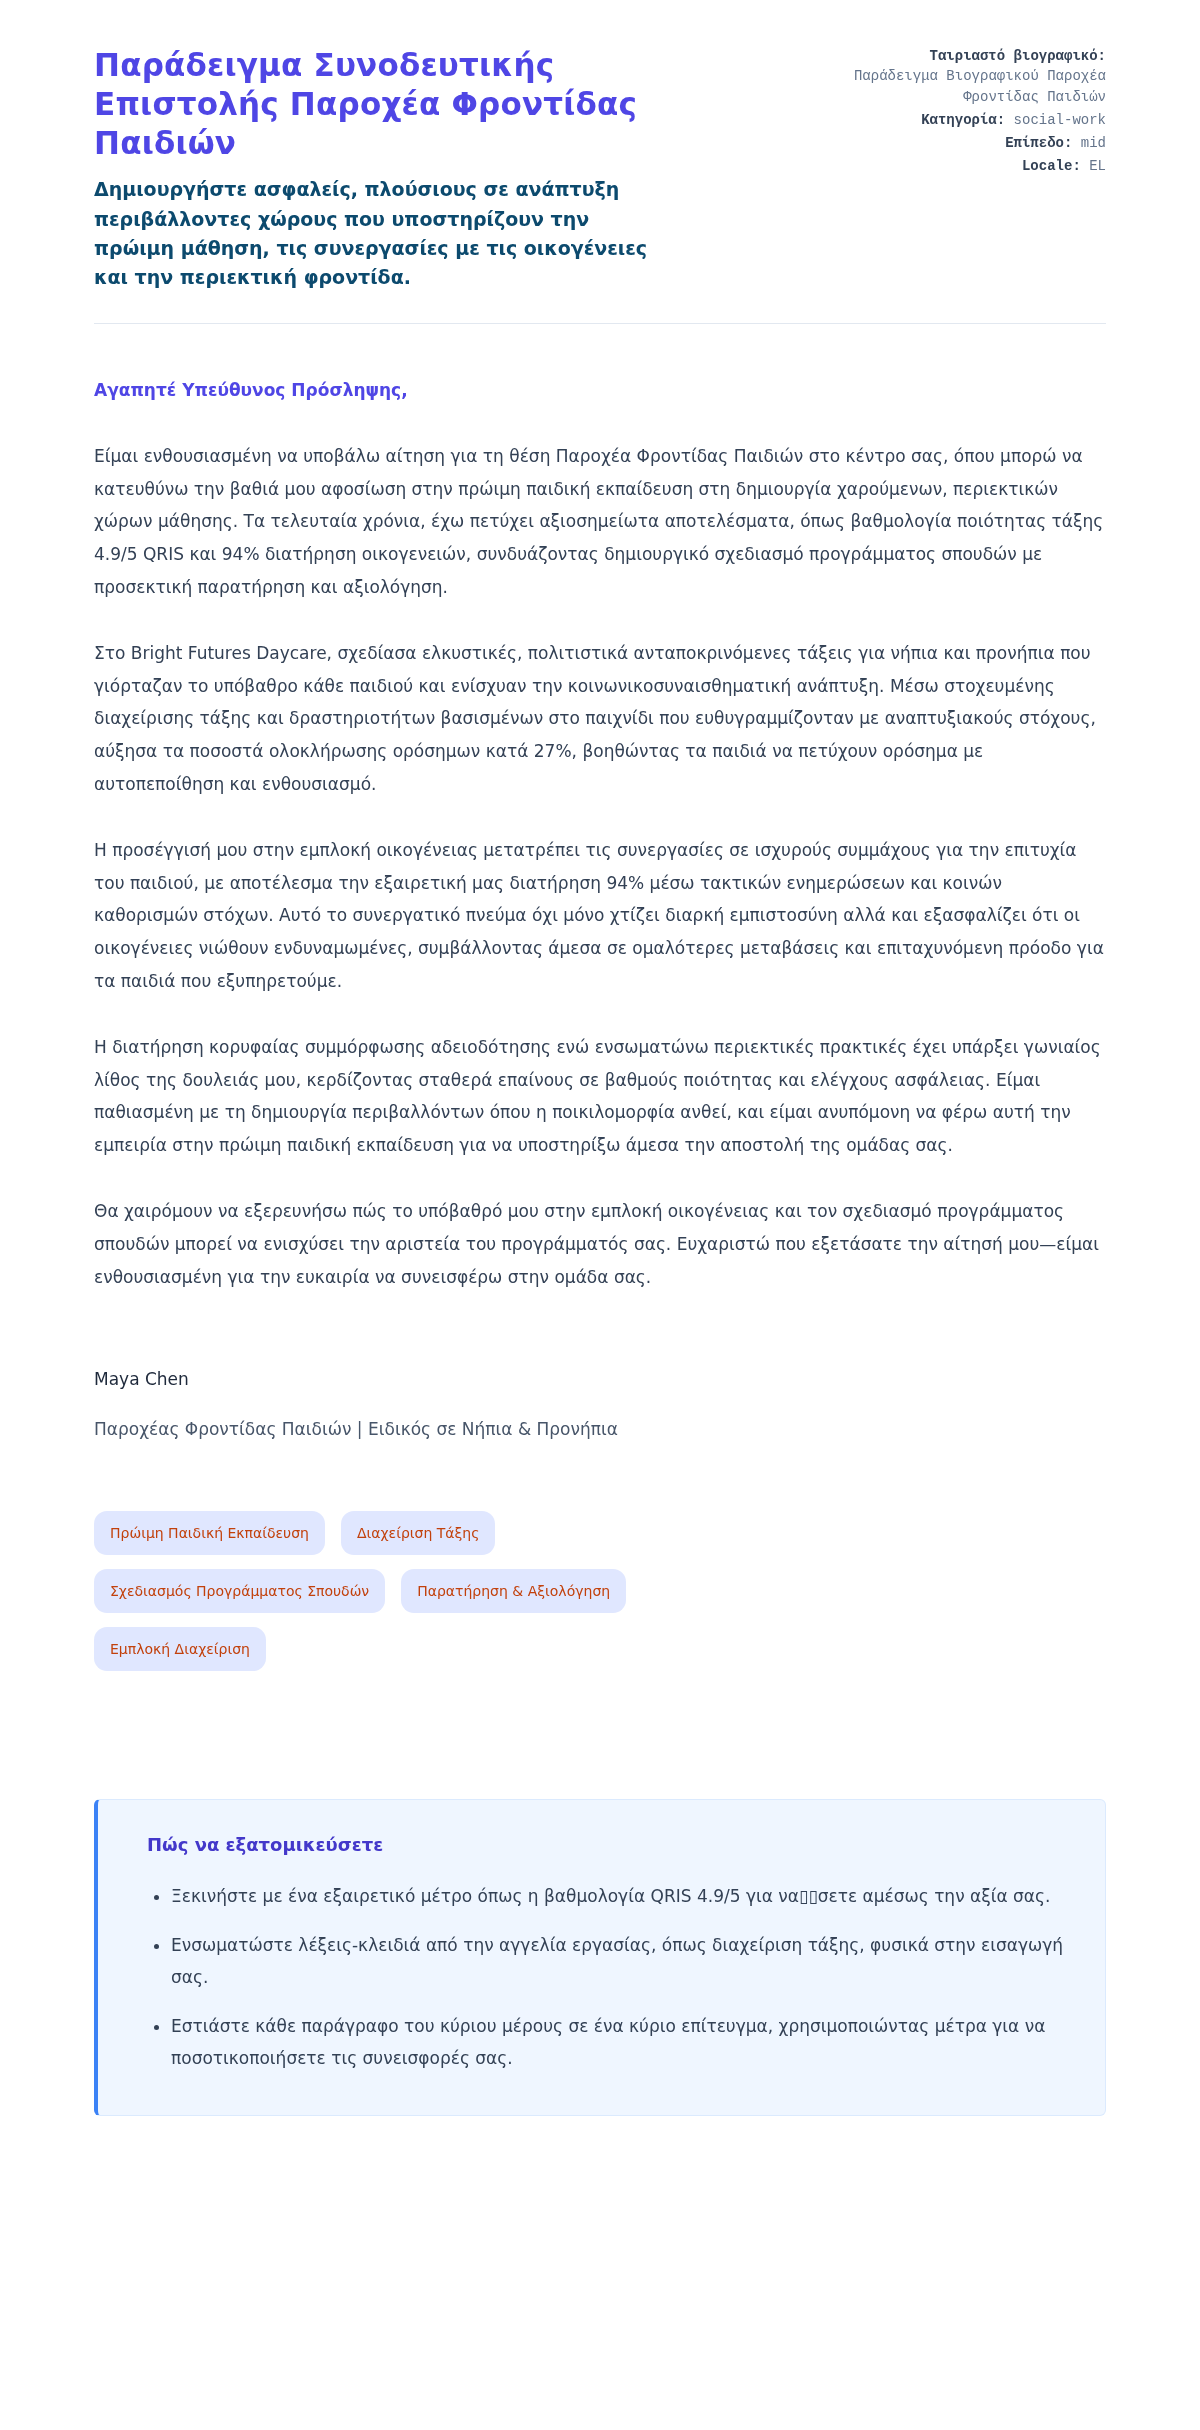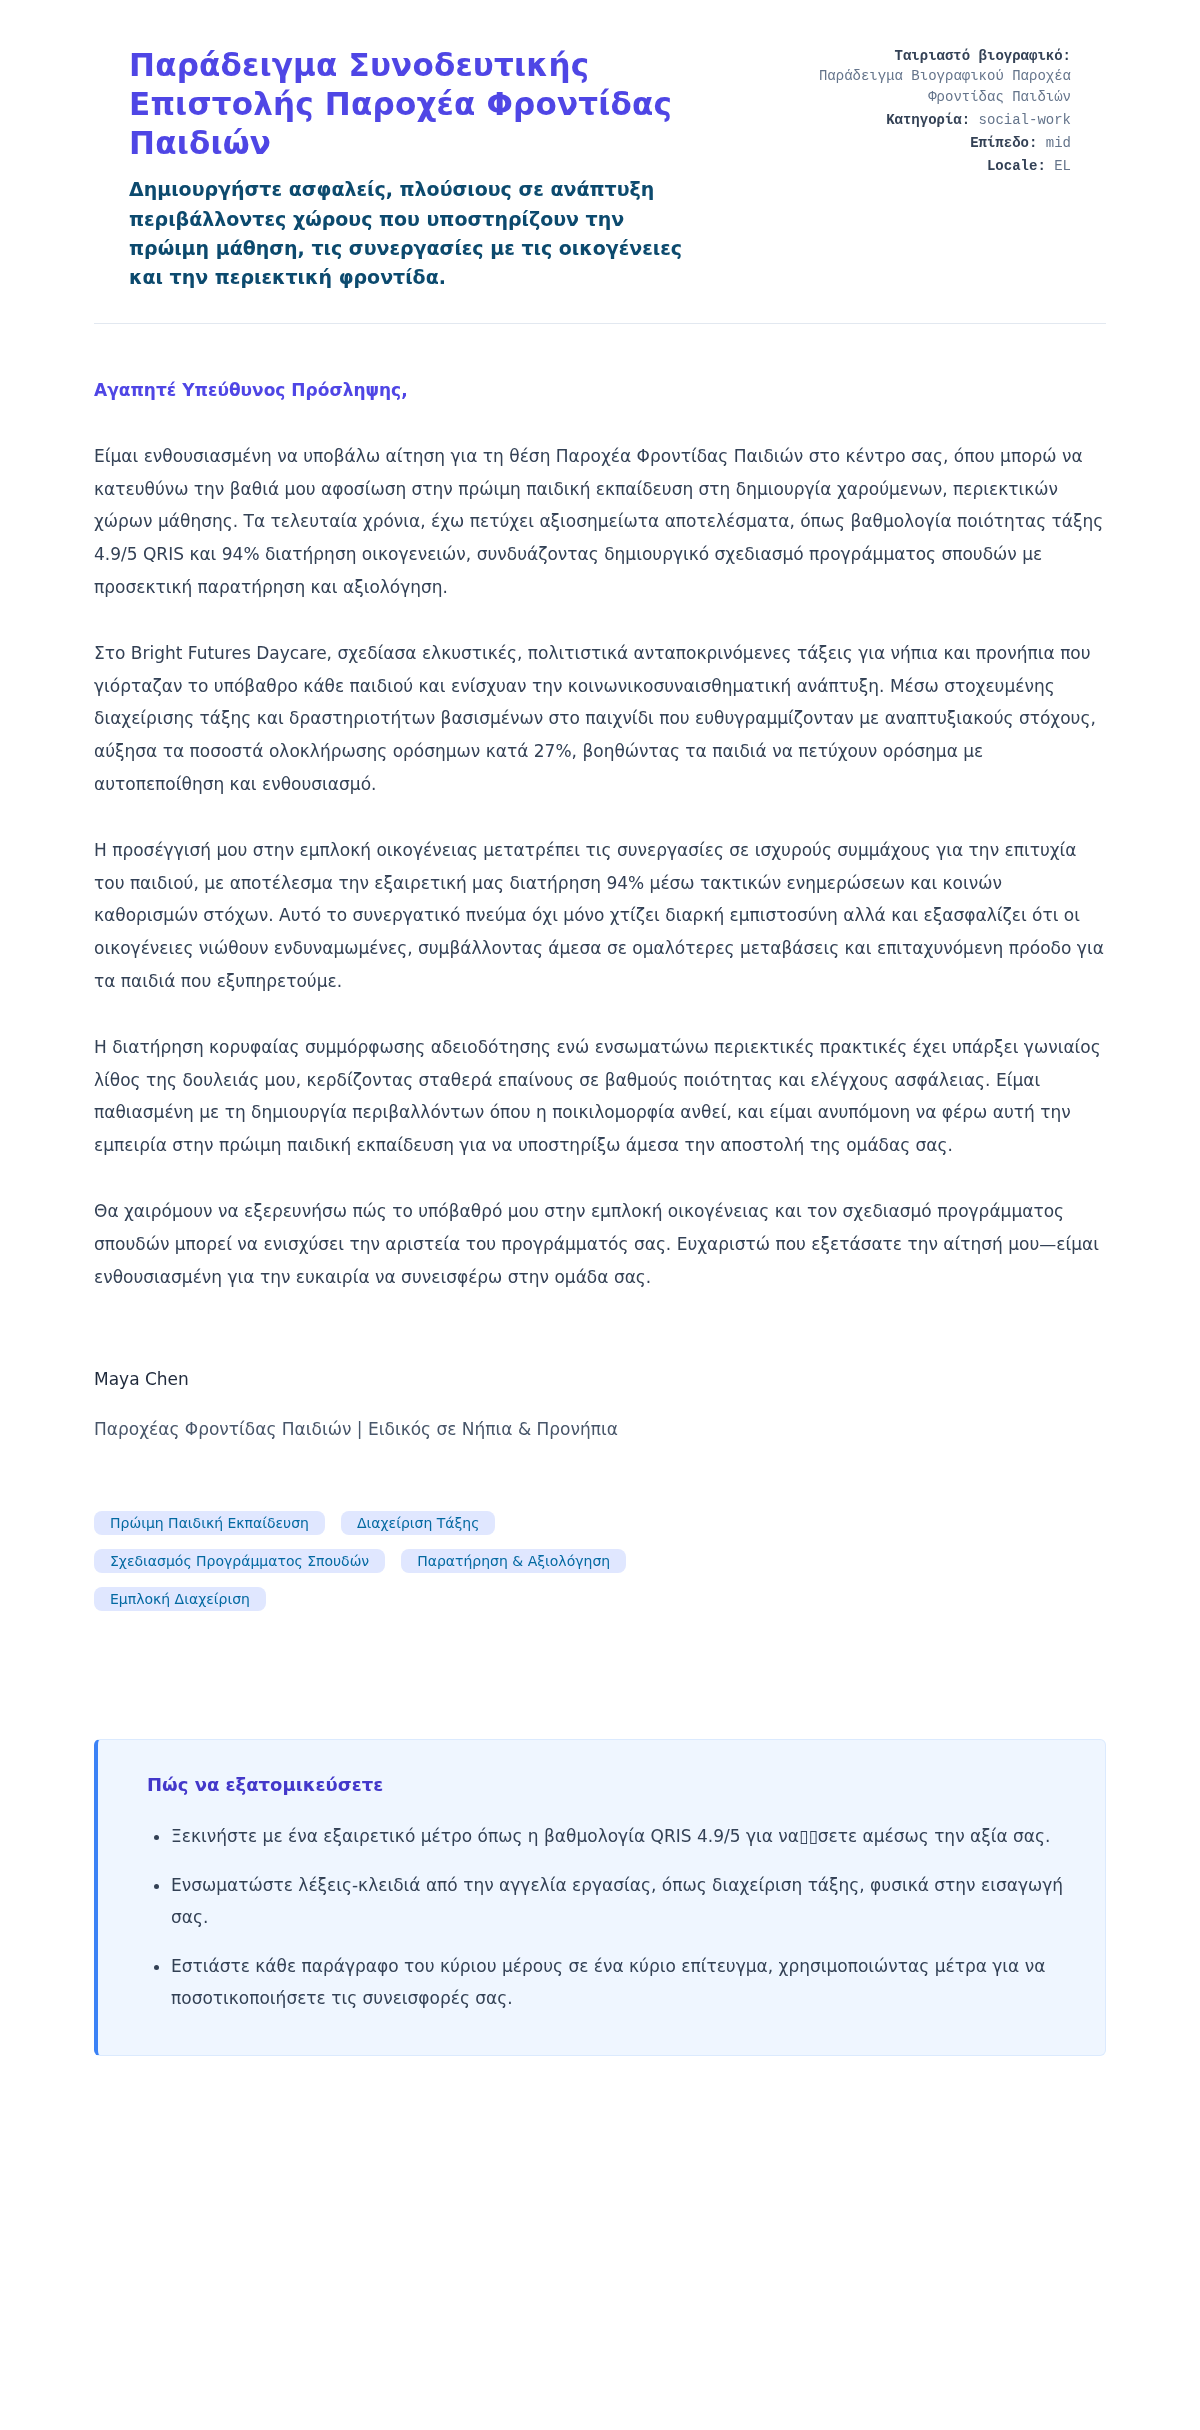--- a/index.html
+++ b/index.html
@@ -12,21 +12,21 @@
   }
   .container {
     width: 1012px;
     margin: 0 auto;
     padding: 46px 0 40px;
   }
 
   
   .header {
     display: flex;
-    justify-content: center;
+    justify-content: space-between;
     align-items: flex-start;
     gap: 40px;
   }
   .header-left { max-width: 640px; }
   .page-title {
     margin: 0 0 12px;
     font-size: 31px;
     line-height: 1.26;
     font-weight: bold;
     color: #4f46e5;
@@ -87,25 +87,25 @@
   .tags {
     margin-top: 72px;
     display: flex;
     flex-wrap: wrap;
     gap: 14px 16px;
     max-width: 700px;
   }
   .tag {
     display: inline-block;
     background: #e0e7ff;
-    color: #0369a1;
+    color: #c2410c;
     font-size: 14px;
     line-height: 1;
-    padding: 5px 16px;
-    border-radius: 8px;
+    padding: 15px 16px;
+    border-radius: 13px;
     white-space: nowrap;
   }
 
   
   .tips {
     margin-top: 128px;
     background: #eff6ff;
     border: 1px solid #dbeafe;
     border-left: 4px solid #3b82f6;
     border-radius: 6px;

